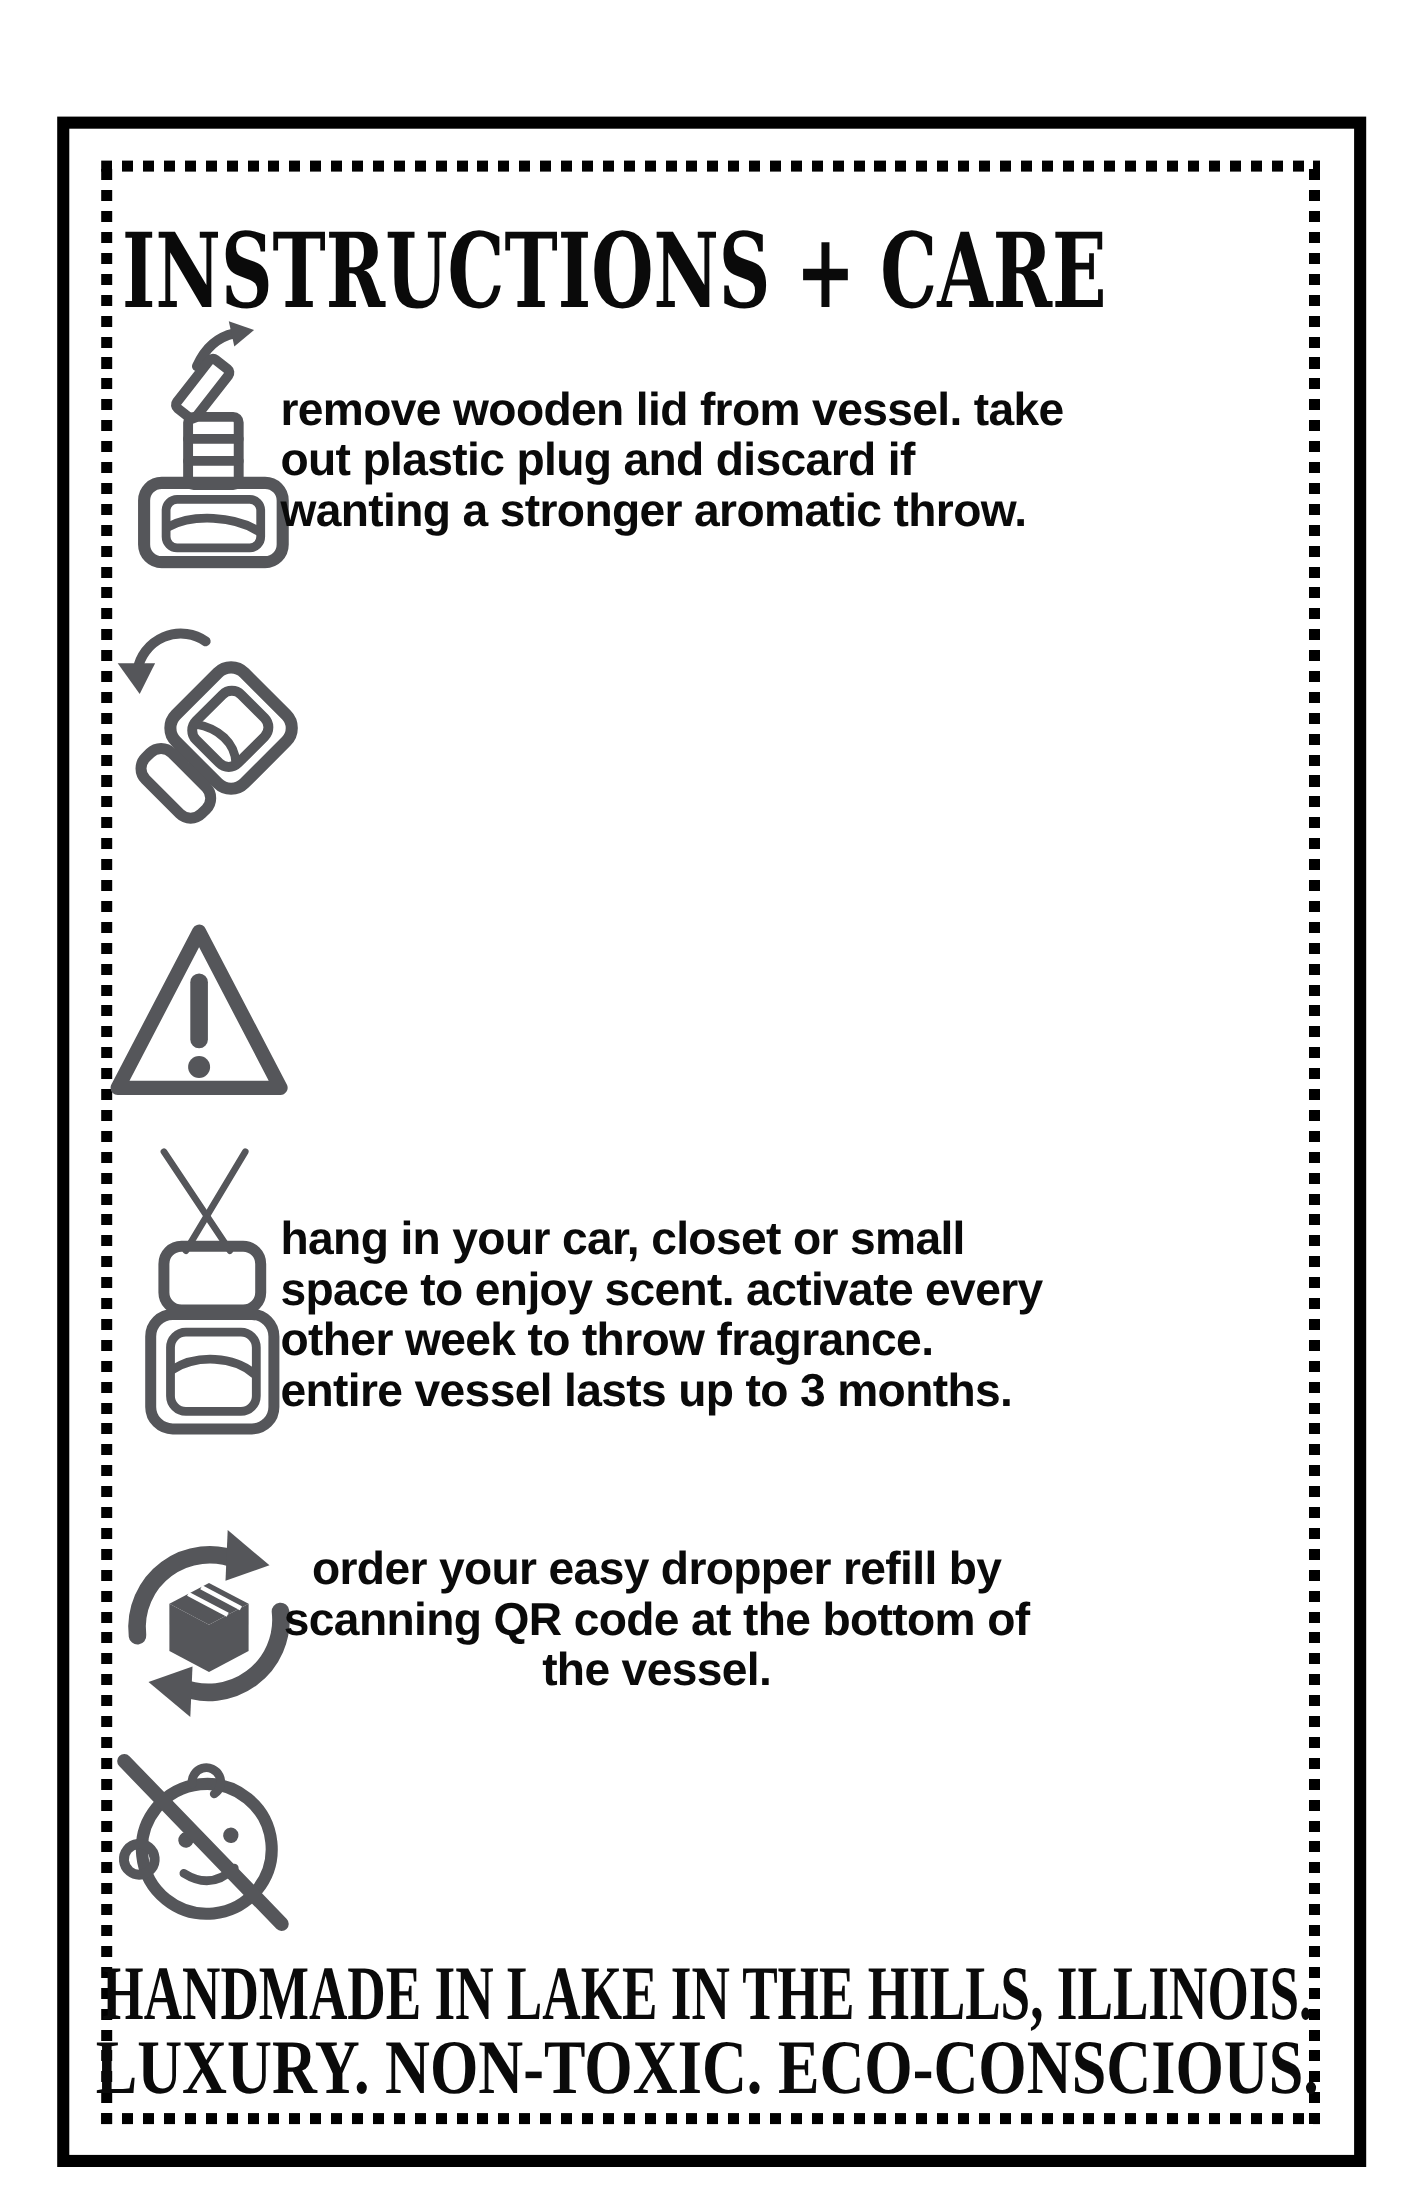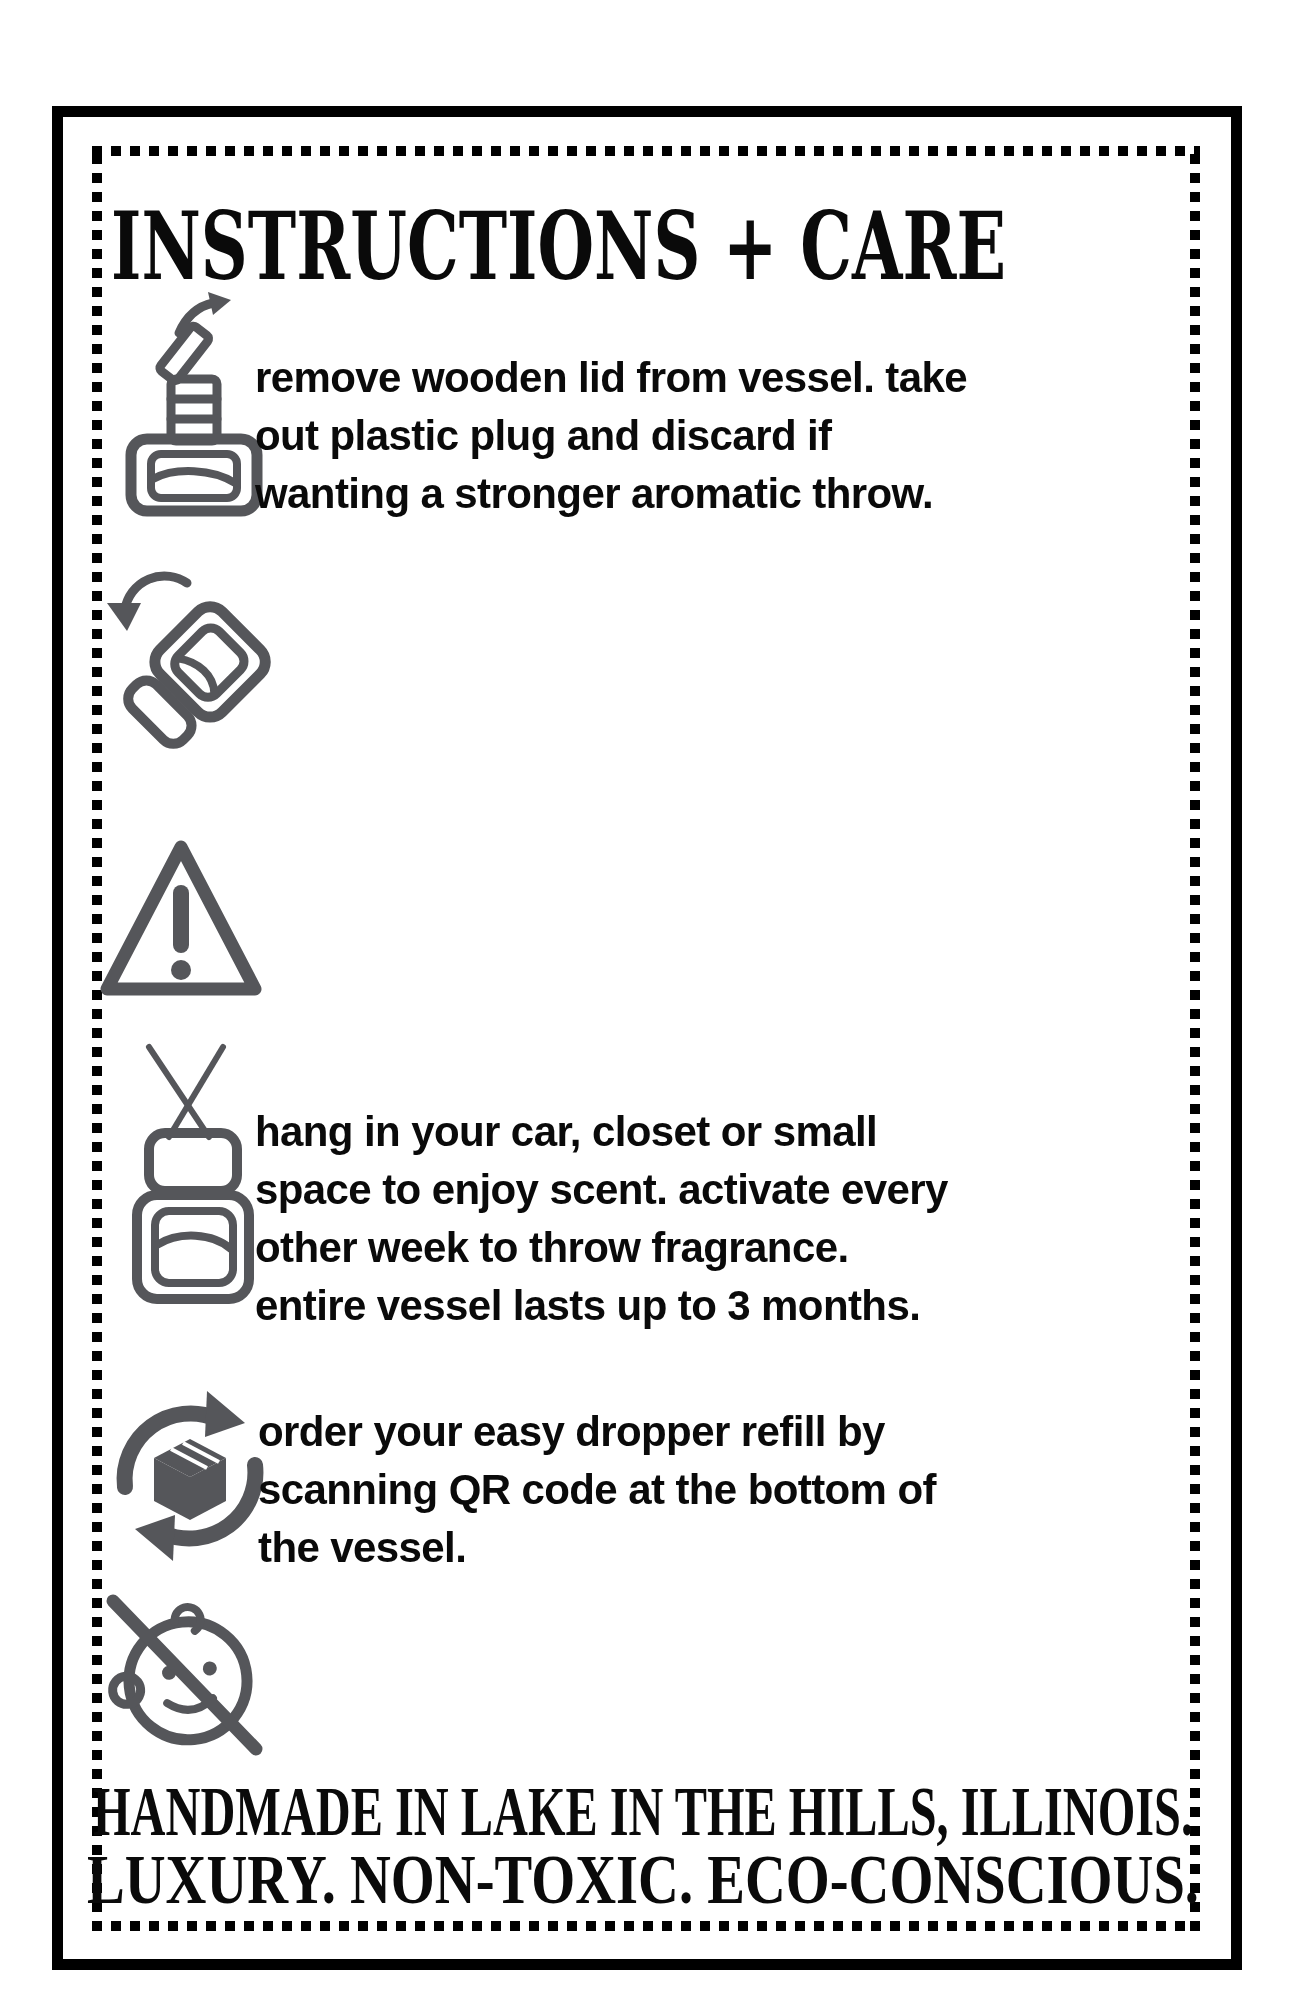--- a/index.html
+++ b/index.html
@@ -20,21 +20,21 @@
       repeating-linear-gradient(0deg,  var(--color-border,#000) 0 10px, transparent 10px 19px);
     background-size:100% 10px, 100% 10px, 10px 100%, 10px 100%;
     background-position:0 0, 0 100%, 0 0, 100% 0;
     background-repeat:no-repeat;
   }
 
   .title-svg { position:absolute; left:48px; top:82px; }
   .title-svg text { fill:var(--color-text,#000); font-family:"DejaVu Serif", serif; font-weight:bold; }
 
   .row-text {
-    position:absolute; font-weight:bold; font-size:42px; line-height:58px;
+    position:absolute; font-weight:bold; font-size:42px; line-height:46px;
     letter-spacing:-0.6px; color:var(--color-text,#0b0b0b); white-space:pre;
   }
   .icon { position:absolute; }
   .ic  { stroke:var(--color-icon,#55565a); fill:none; stroke-linecap:round; stroke-linejoin:round; }
   .icf { fill:var(--color-icon,#55565a); stroke:none; }
 
   .footer-svg { position:absolute; left:22px; top:1654px; }
   .footer-svg text { fill:var(--color-text,#000); font-family:"Liberation Serif", serif; font-weight:bold; font-size:70px; }
 </style>
 </head>
@@ -97,21 +97,21 @@
       <path class="ic" stroke-width="16" d="M30,108 A66,66 0 0 1 122,40"></path>
       <polygon class="icf" points="112,12 150,44 110,58"></polygon>
       <path class="ic" stroke-width="16" d="M160,86 A66,66 0 0 1 68,154"></path>
       <polygon class="icf" points="78,182 40,150 80,136"></polygon>
       <polygon class="icf" points="95,60 131,79 95,98 59,79"></polygon>
       <polygon class="icf" points="59,79 59,122 95,141 95,98"></polygon>
       <polygon class="icf" points="131,79 131,122 95,141 95,98"></polygon>
       <line x1="76" y1="70" x2="112" y2="89" stroke="#ffffff" stroke-width="4"></line>
       <line x1="88" y1="64" x2="124" y2="83" stroke="#ffffff" stroke-width="4"></line>
     </svg>
-    <div class="row-text" style="left:195px; top:1286px;">order your easy dropper refill by
+    <div class="row-text" style="left:195px; top:1286px;text-align:center;">order your easy dropper refill by
 scanning QR code at the bottom of
 the vessel.</div>
 
     <svg class="icon" style="left:28px; top:1464px;" width="185" height="185" viewBox="0 0 185 185">
       <g transform="rotate(-6 95 100)">
         <circle class="ic" stroke-width="11" cx="97" cy="100" r="59"></circle>
         <path class="ic" stroke-width="8" d="M90,40 a13,13 0 1 1 19,11"></path>
         <circle class="ic" stroke-width="9" cx="35" cy="103" r="14"></circle>
         <circle class="icf" cx="79" cy="90" r="7"></circle>
         <circle class="icf" cx="120" cy="90" r="7"></circle>

